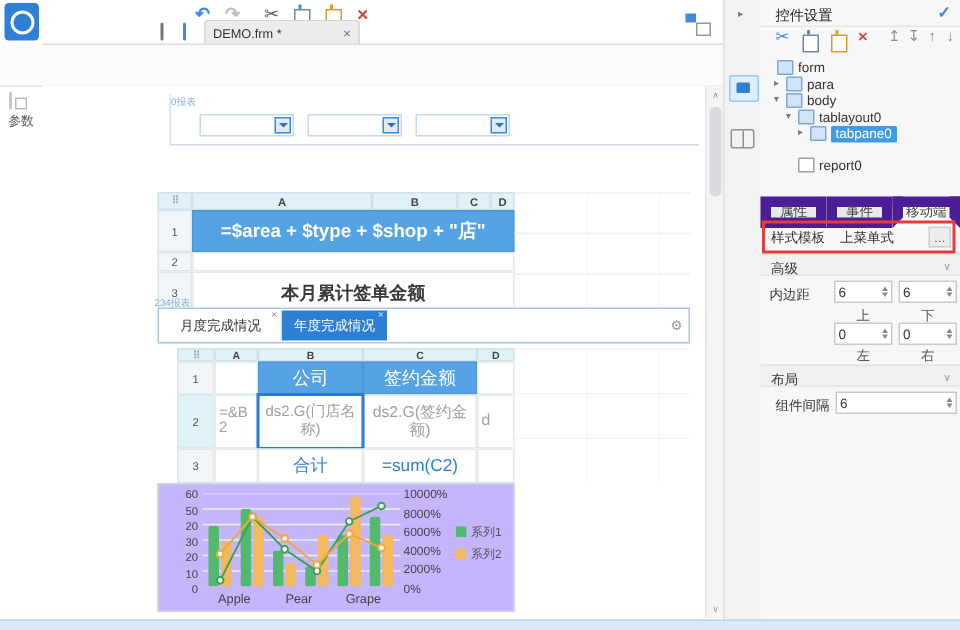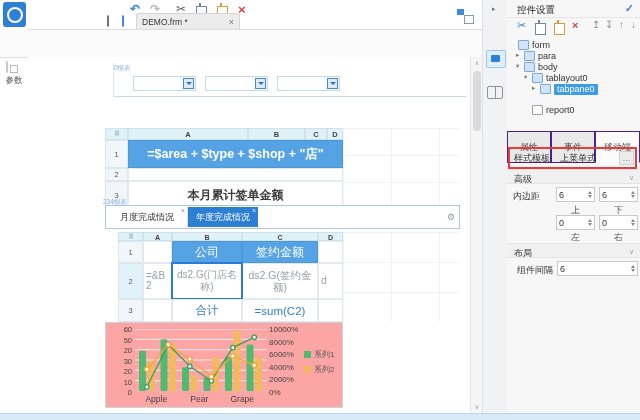--- a/index.html
+++ b/index.html
@@ -65,21 +65,21 @@
   .sheet-rowhdr{background:#f3f6f8;border:1px solid #dde6ec;box-sizing:border-box;font-size:7.5px;color:#555;text-align:center}
   .cell{border:1px solid #e3eaef;box-sizing:border-box;background:#fff}
   .bluecell{background:#55a3e4;color:#fff;border:1px solid #4a97da;box-sizing:border-box}
   .faintgrid{background-image:linear-gradient(#f0f4f7 1px,transparent 1px),linear-gradient(90deg,#f0f4f7 1px,transparent 1px);background-size:48px 27px}
   .dots{color:#9aa7b0;font-size:7px;letter-spacing:-1px}
   
   #tabstrip{left:77px;top:148px;width:355px;height:24px;background:#fff;border:1px solid #aac7e4;box-sizing:border-box}
   .dtab{top:1px;height:20px;display:flex;align-items:center;justify-content:center;font-size:9px;position:absolute}
   .dtab .x{position:absolute;right:2px;top:0;font-size:7px;line-height:7px}
   
-  #chartbox{left:77px;top:265px;width:238px;height:86px;background:#fca5a5;border:1px solid #cdd3d8;box-sizing:border-box}
+  #chartbox{left:77px;top:265px;width:238px;height:86px;background:#c4b5fd;border:1px solid #cdd3d8;box-sizing:border-box}
   .yax{display:flex;flex-direction:column;justify-content:space-between;align-items:flex-end;font-size:7.5px;color:#444}
   .rax{display:flex;flex-direction:column;justify-content:space-between;align-items:flex-start;font-size:8px;color:#444}
   .xax span{position:absolute;transform:translateX(-50%);font-size:8.5px;color:#444;white-space:nowrap}
   .lg-row{display:flex;align-items:center;gap:3px;font-size:8px;color:#555;margin-bottom:4px;white-space:nowrap}
   .sw{width:7px;height:7px;display:inline-block}
   
   #vscroll{left:470px;top:57px;width:12px;height:355px;background:#f4f5f6;border-left:1px solid #e4e5e6}
   .thumb{left:2px;top:14px;width:8px;height:60px;background:#d8dadd;border-radius:4px;position:absolute}
   .sarrow{position:absolute;left:0;width:12px;text-align:center;font-size:6px;color:#999}
   #strip{left:482px;top:0;width:25px;height:420px;background:#f1f2f3;border-left:1px solid #e0e0e0;border-right:1px solid #d6d6d6}
@@ -89,21 +89,21 @@
   .strip-body::after{content:"";position:absolute;left:50%;top:0;bottom:0;width:1.3px;background:#8d9298}
   
   #panel{left:507px;top:0;width:133px;height:420px;background:#f7f7f7}
   #panel-title{left:507px;top:0;width:133px;height:17px;border-bottom:1px solid #e6e6e6;background:#f7f7f7}
   .ptool{top:19px;font-size:11px;line-height:12px}
   .tree-row{position:absolute;height:11px;display:flex;font-size:9px;color:#333;white-space:nowrap}
   .texp{font-size:6.5px;color:#777;margin-right:2px;width:6px}
   .tico{width:9px;height:8px;border:1px solid #7ea7d8;background:#cfe4f9;margin-right:3px;border-radius:1px}
   .tico.plain{background:#fff;border-color:#9aa0a6}
   .tsel{background:#3f9be6;color:#fff;padding:0 3px;border-radius:1px}
-  .ptab{position:absolute;top:131px;height:32px;box-sizing:border-box;border:1px solid #4c1d95;background:#e9e9e9;display:flex;align-items:center;justify-content:center;font-size:9px;color:#444}
+  .ptab{position:absolute;top:131px;height:21px;box-sizing:border-box;border:7px solid #4c1d95;background:#e9e9e9;display:flex;align-items:center;justify-content:center;font-size:9px;color:#444}
   .ptab.active{background:#fbfbfb;border-bottom-color:#fbfbfb}
   .hl-red{left:508px;top:147px;width:129px;height:22px;border:2px solid #e53b3b;box-sizing:border-box;z-index:50;pointer-events:none}
   .morebtn{left:619px;top:151px;width:15px;height:14px;background:#ececec;border:1px solid #cfcfcf;box-sizing:border-box;font-size:8px;color:#555}
   .secband{left:507px;width:133px;height:15px;background:#f0f0f0;border-top:1px solid #e5e5e5;border-bottom:1px solid #e5e5e5;box-sizing:border-box}
   .sechead{font-size:9px;font-weight:normal;color:#333}
   .plabel{font-size:9px;color:#333;white-space:nowrap}
   .spin{position:absolute;height:15px;background:#fff;border:1px solid #c9c9c9;font-size:9px;display:flex;align-items:center;padding:0 2px;box-sizing:border-box}
   .spin-val{flex:1;color:#333}
   .spin-btns{display:flex;flex-direction:column;gap:1px}
   .spin-btns i{width:0;height:0;border:2.5px solid transparent;display:block}

